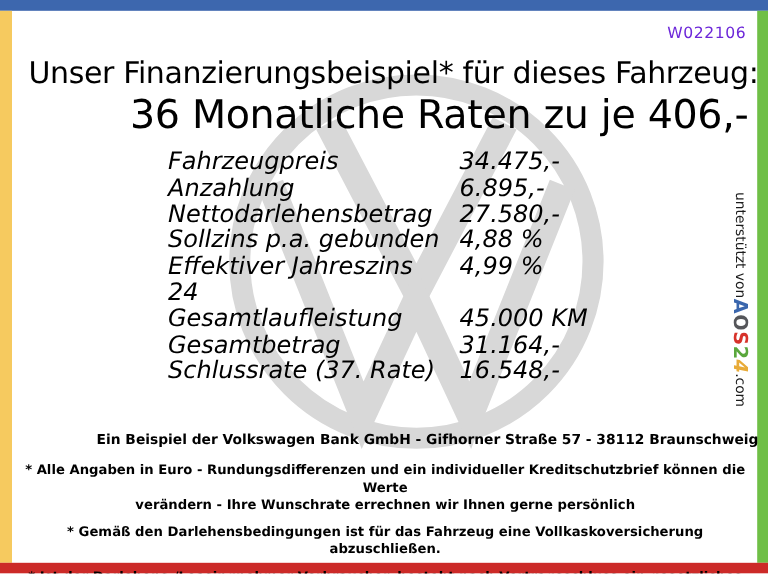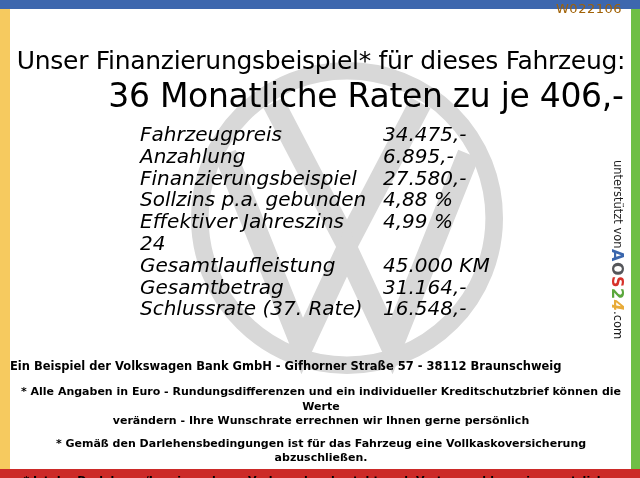--- a/index.html
+++ b/index.html
@@ -14,43 +14,43 @@
   .bar-bottom{bottom:0;left:0;width:640px;height:9px;}
   .bar-left{top:9px;left:0;width:10px;height:460px;}
   .bar-right{top:9px;right:0;width:9px;height:460px;}
 
   
   .watermark{position:absolute;left:187px;top:58px;z-index:0;}
 
   .content{position:absolute;inset:0;z-index:1;}
 
   .code{
-    position:absolute;top:1px;right:18px;
-    font-size:13px;letter-spacing:.5px;color:#a16207;
+    position:absolute;top:21px;right:18px;
+    font-size:13px;letter-spacing:.5px;color:#6d28d9;
   }
   .title{
     position:absolute;top:46px;left:10px;width:622px;margin:0;
-    text-align:center;font-size:25px;font-weight:400;letter-spacing:-.3px;
+    text-align:right;font-size:25px;font-weight:400;letter-spacing:-.3px;
     white-space:nowrap;
   }
   .subtitle{
     position:absolute;top:76px;left:10px;width:622px;margin:0;
     text-align:center;font-size:33px;font-weight:400;letter-spacing:-.3px;
     white-space:nowrap;
     padding-left:45px;
   }
 
   .fin-table{position:absolute;top:124px;left:140px;width:420px;font-style:italic;}
   .fin-row{display:flex;line-height:21.8px;font-size:20px;white-space:nowrap;}
   .fin-label{width:243px;flex:0 0 243px;}
   .fin-value{flex:1;}
 
   .bank-line{
     position:absolute;top:359px;left:10px;width:622px;
-    text-align:left;font-size:11.5px;font-weight:bold;
+    text-align:right;font-size:11.5px;font-weight:bold;
   }
   .footnotes{position:absolute;top:385px;left:10px;width:622px;text-align:center;}
   .footnote{font-size:11px;font-weight:bold;line-height:14.5px;margin:0 0 8px 0;}
 
   .side-credit{
     position:absolute;top:160px;right:13px;height:210px;
     writing-mode:vertical-rl;
     font-size:11.5px;color:#1b1b1b;white-space:nowrap;
     display:flex;align-items:center;
   }
@@ -82,21 +82,21 @@
   <div class="fin-table">
     <div class="fin-row">
       <span class="fin-label">Fahrzeugpreis</span>
       <span class="fin-value">34.475,-</span>
     </div>
     <div class="fin-row">
       <span class="fin-label">Anzahlung</span>
       <span class="fin-value">6.895,-</span>
     </div>
     <div class="fin-row">
-      <span class="fin-label">Finanzierungsbeispiel</span>
+      <span class="fin-label">Nettodarlehensbetrag</span>
       <span class="fin-value">27.580,-</span>
     </div>
     <div class="fin-row">
       <span class="fin-label">Sollzins p.a. gebunden</span>
       <span class="fin-value">4,88 %</span>
     </div>
     <div class="fin-row">
       <span class="fin-label">Effektiver Jahreszins</span>
       <span class="fin-value">4,99 %</span>
     </div>

